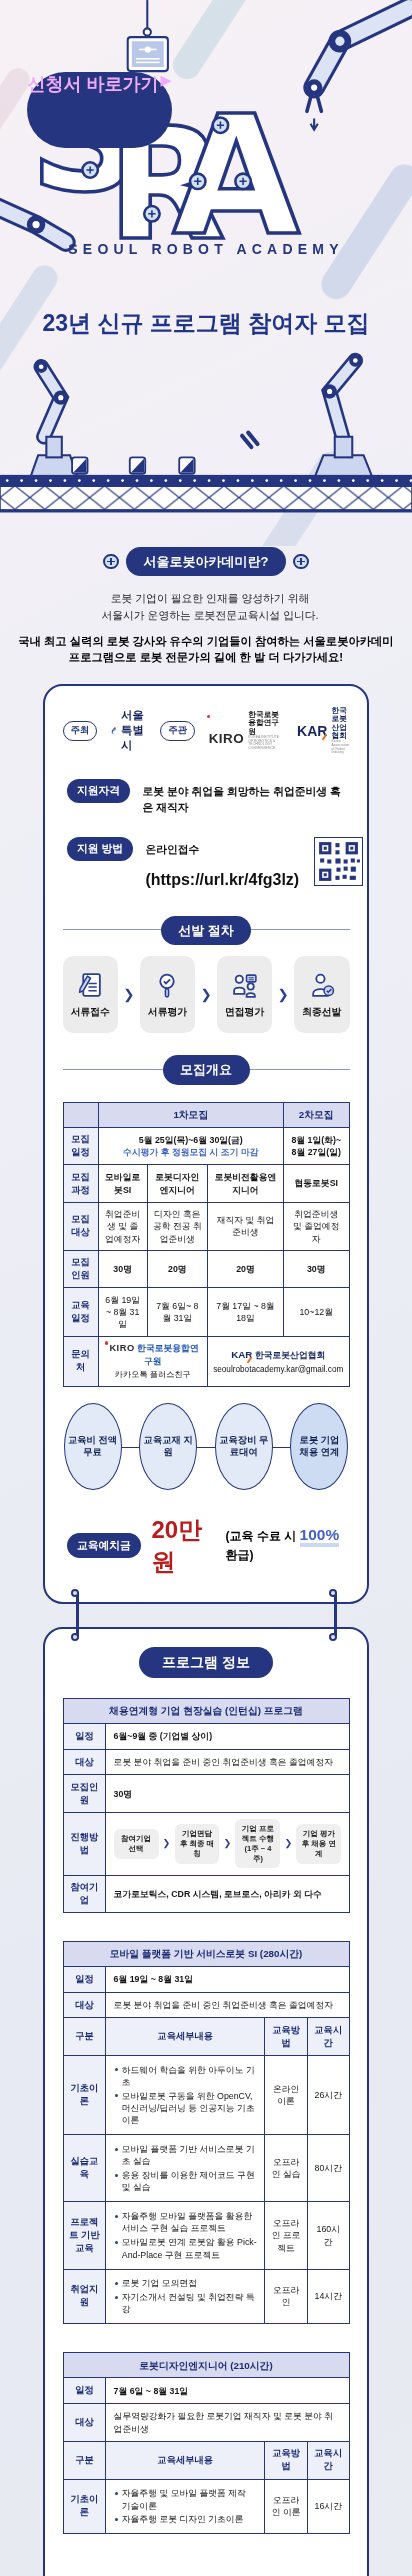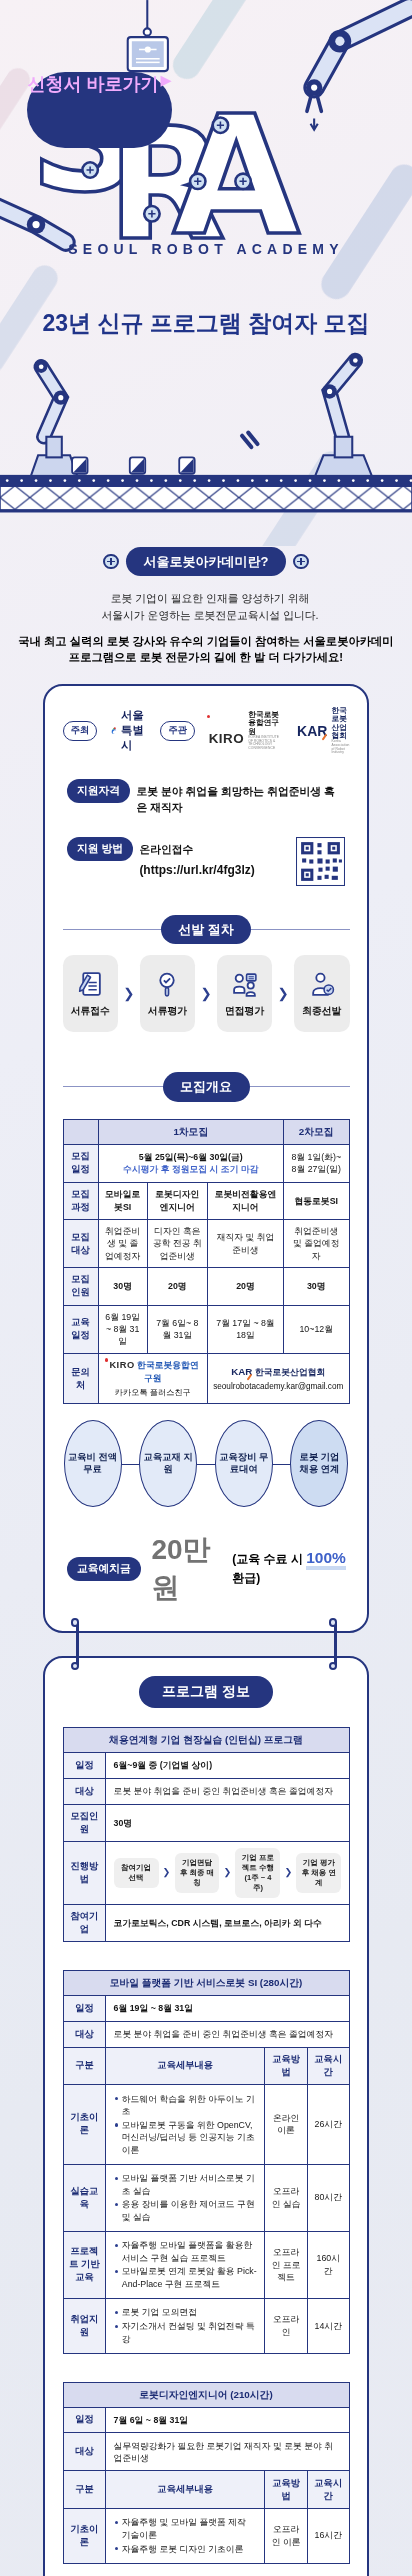--- a/index.html
+++ b/index.html
@@ -64,25 +64,25 @@
     vertical-align:top;margin:-1px 1px 0 -2.1px;}
   .org-text{display:flex;flex-direction:column;line-height:1.1;}
   .org-name{font-size:7.7px;font-weight:800;color:#111;}
   .org-name.navy{color:#17265f;}
   .org-sub{font-size:3.3px;color:#888;letter-spacing:0.1px;}
   .logo-kar{font-size:14px;font-weight:800;color:#17265f;position:relative;display:inline-block;}
   .kar-slash{position:absolute;right:-1px;bottom:0.5px;width:7.2px;height:2.1px;background:#e8702a;
     transform:rotate(-55deg);border-radius:1px;}
 
   
-  .info-row{display:flex;align-items:flex-start;gap:6px;margin-top:24px;padding:0 4.1px;}
+  .info-row{display:flex;align-items:flex-start;gap:12px;margin-top:24px;padding:0 4.1px;}
   .pill-solid{background:var(--navy);color:#fff;font-weight:bold;border-radius:15.5px;
     padding:5.2px 10.3px;font-size:10.8px;white-space:nowrap;flex:none;}
   .info-text{font-size:10.8px;font-weight:bold;color:#111;padding-top:5.2px;line-height:1.45;}
-  .method-line2{font-weight:bold;font-size:12px;color:#111;margin-top:5px;}
+  .method-line2{font-weight:bold;font-size:16px;color:#111;margin-top:13px;}
   .qr-box{margin-left:3.1px;flex:none;}
 
   
   .divider{position:relative;text-align:center;margin-top:27px;height:27px;}
   .divider::before{content:'';position:absolute;left:0;right:0;top:50%;height:1px;background:#8b93c4;}
   .divider .badge{position:relative;z-index:1;}
 
   
   .steps{display:flex;align-items:center;justify-content:center;gap:5.2px;margin-top:13.4px;}
   .step-box{width:61px;height:77px;background:#ececec;border-radius:10.3px;
@@ -114,21 +114,21 @@
   .benefits{position:relative;margin-top:15.5px;height:88px;}
   .benefits::before{content:'';position:absolute;left:15.5px;right:15.5px;top:50%;height:1.5px;background:var(--navy);}
   .benefit-row{position:relative;display:flex;justify-content:space-between;padding:0 1px;}
   .circle{width:58px;height:87px;border:1.5px solid var(--navy);border-radius:50%;
     background:#e2eaf8;display:flex;align-items:center;justify-content:center;text-align:center;
     font-size:9.3px;font-weight:800;color:#10204f;line-height:1.35;padding:3.1px;}
   .circle.alt{background:#cddcf2;}
 
   
   .deposit{display:flex;align-items:center;gap:10.3px;margin:23px 0 24px 4.1px;}
-  .deposit-amount{font-size:28px;font-weight:800;color:#737373;}
+  .deposit-amount{font-size:24px;font-weight:800;color:#b91c1c;}
   .deposit-note{font-size:12px;font-weight:bold;color:#000;}
   .pct{color:var(--blue-accent);font-size:15.5px;font-weight:800;
     border-bottom:4.1px solid #c9d9f2;line-height:1.05;display:inline-block;}
 
   
   .card2-badge{text-align:center;margin-top:18.5px;}
   .card2-badge .badge{font-size:14px;padding:6.7px 23px;border-radius:23px;}
   .prog-table{margin-top:28px;}
 </style>
 </head>
@@ -424,21 +424,21 @@
         <svg width="28" height="28" viewBox="0 0 54 54">
             <circle cx="24" cy="15" r="8" fill="#fff" stroke="#2c3f8f" stroke-width="3.5"></circle>
             <path d="M10 44 c0-12 28-12 28 0 v4 H10 Z" fill="#fff" stroke="#2c3f8f" stroke-width="3.5"></path>
             <circle cx="40" cy="38" r="9" fill="#c9d7f2" stroke="#2c3f8f" stroke-width="3"></circle>
             <path d="M36 38 l3 3 l6 -6" fill="none" stroke="#2c3f8f" stroke-width="3"></path>
           </svg>
         <span class="step-label">최종선발</span>
       </div>
     </div>
 
-    <div class="divider" style="margin-top:40px;text-align:center;">
+    <div class="divider" style="margin-top:22px;text-align:center;">
       <span class="badge">모집개요</span>
     </div>
 
     <table>
       <colgroup>
           <col style="width:13%">
           <col style="width:18.5%">
           <col style="width:23%">
           <col style="width:26%">
           <col style="width:19.5%">
@@ -448,21 +448,21 @@
         <th></th>
         <th colspan="3">1차모집</th>
         <th>2차모집</th>
       </tr>
       <tr>
         <td class="lbl">모집일정</td>
         <td colspan="3" class="ctr" style="font-weight:bold;">
           <div>5월 25일(목)~6월 30일(금)</div>
           <div class="note-blue">수시평가 후 정원모집 시 조기 마감</div>
         </td>
-        <td class="ctr" style="font-weight:normal;">8월 1일(화)~ 8월 27일(일)</td>
+        <td class="ctr" style="font-weight:bold;">8월 1일(화)~ 8월 27일(일)</td>
       </tr>
       <tr>
         <td class="lbl">모집과정</td>
         <td class="ctr" style="font-weight:bold;">모바일로봇SI</td>
         <td class="ctr" style="font-weight:bold;">로봇디자인엔지니어</td>
         <td class="ctr" style="font-weight:bold;">로봇비전활용엔지니어</td>
         <td class="ctr" style="font-weight:bold;">협동로봇SI</td>
       </tr>
       <tr>
         <td class="lbl">모집대상</td>

